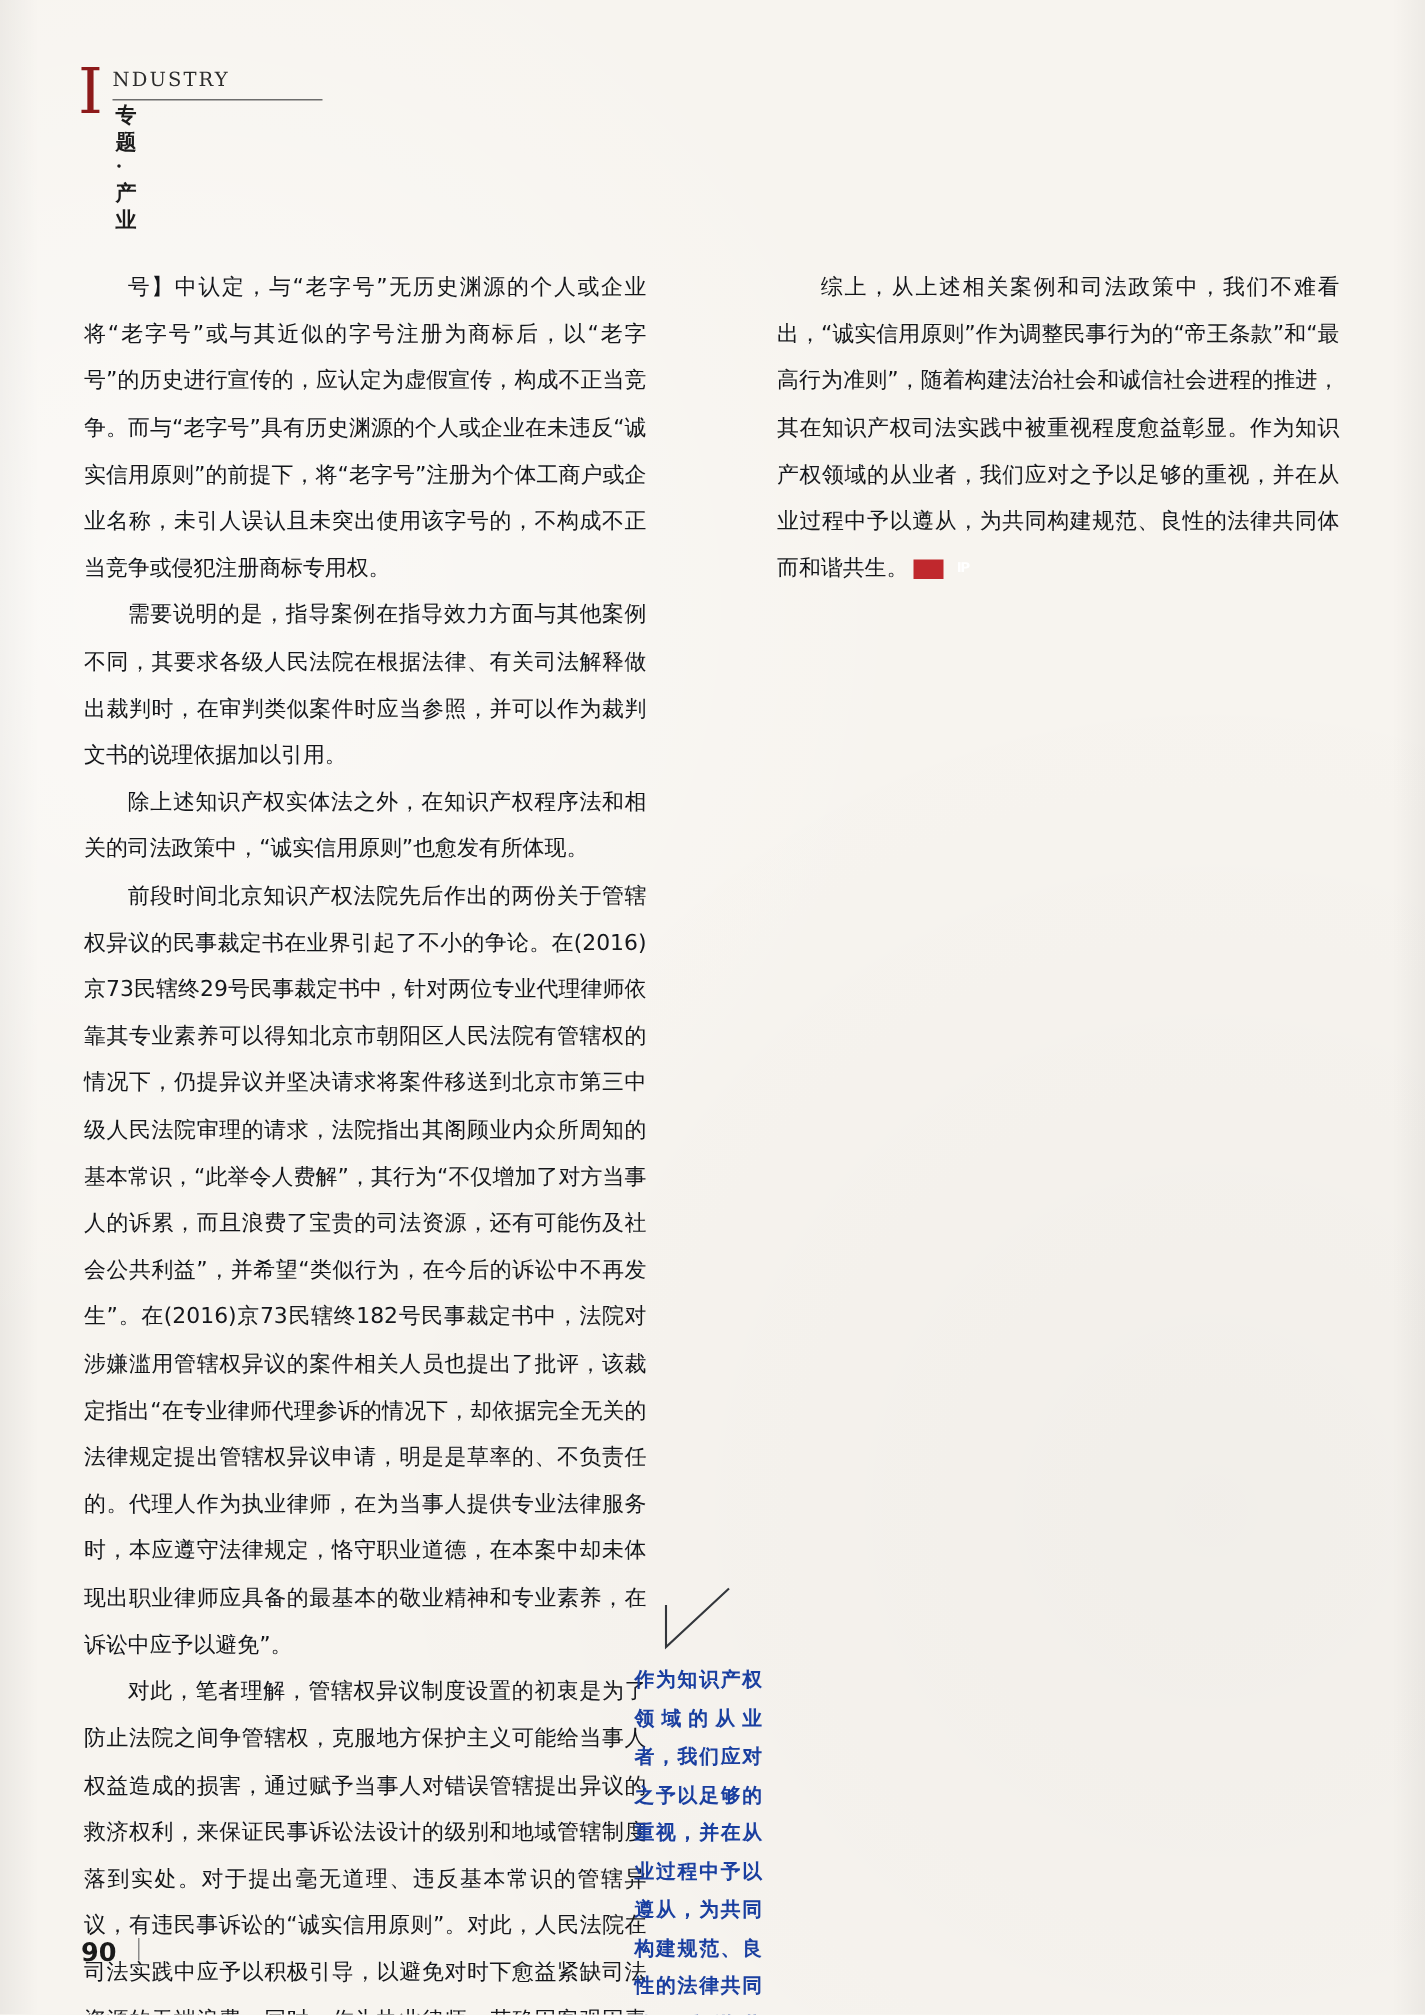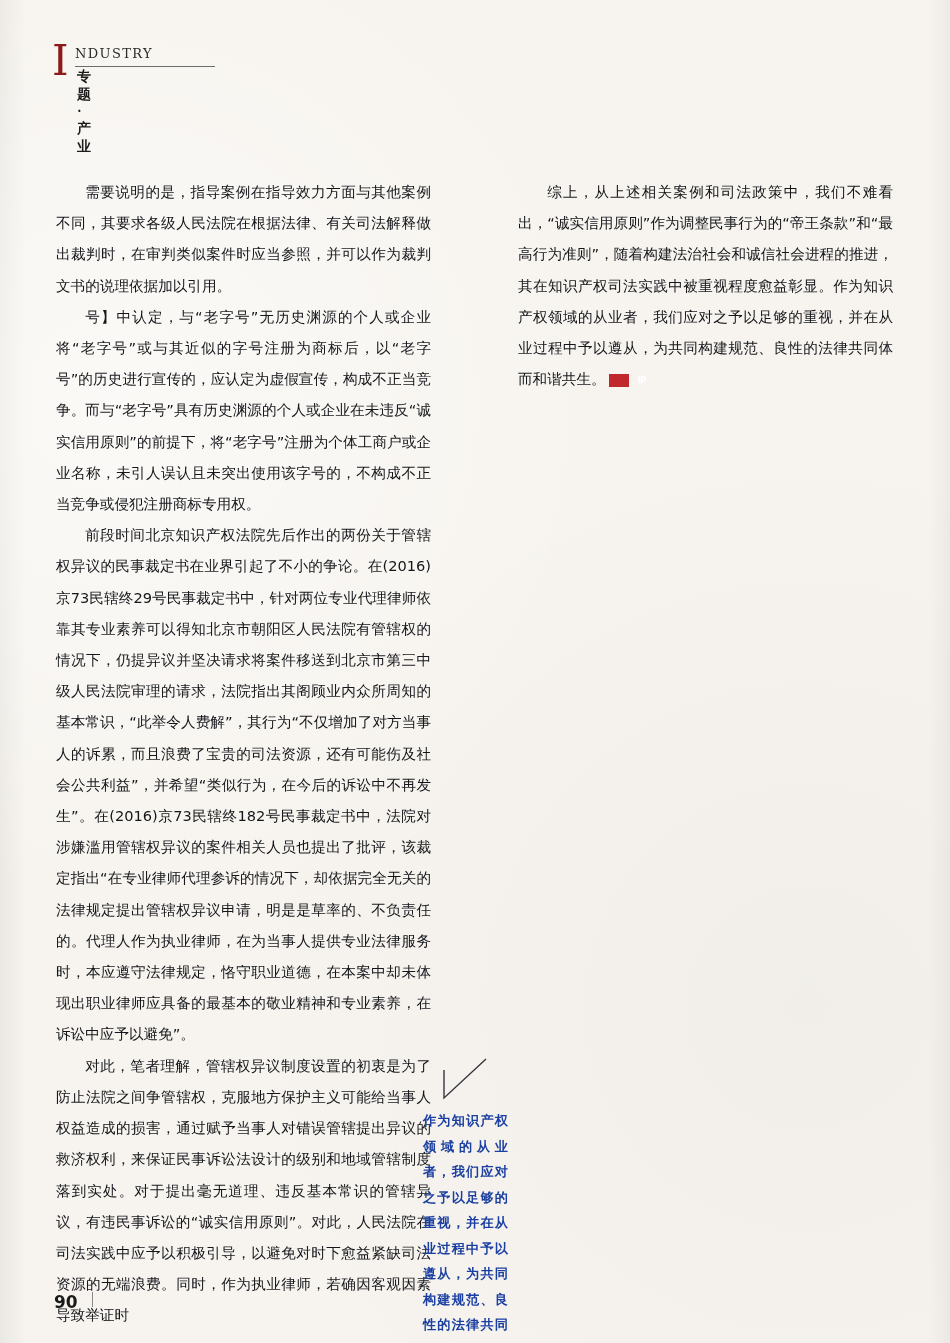--- a/index.html
+++ b/index.html
@@ -167,22 +167,23 @@
   <div class="grain"></div>
 
   <div class="header">
     <div class="header-letter">I</div>
     <div class="header-word">NDUSTRY</div>
     <div class="header-rule"></div>
     <div class="header-cn">专题 · 产业</div>
   </div>
 
   <div class="col col-left">
+    <p>号】中认定，与“老字号”无历史渊源的个人或企业将“老字号”或与其近似的字号注册为商标后，以“老字号”的历史进行宣传的，应认定为虚假宣传，构成不正当竞争。而与“老字号”具有历史渊源的个人或企业在未违反“诚实信用原则”的前提下，将“老字号”注册为个体工商户或企业名称，未引人误认且未突出使用该字号的，不构成不正当竞争或侵犯注册商标专用权。</p>
     <p>需要说明的是，指导案例在指导效力方面与其他案例不同，其要求各级人民法院在根据法律、有关司法解释做出裁判时，在审判类似案件时应当参照，并可以作为裁判文书的说理依据加以引用。</p>
-    <p>号】中认定，与“老字号”无历史渊源的个人或企业将“老字号”或与其近似的字号注册为商标后，以“老字号”的历史进行宣传的，应认定为虚假宣传，构成不正当竞争。而与“老字号”具有历史渊源的个人或企业在未违反“诚实信用原则”的前提下，将“老字号”注册为个体工商户或企业名称，未引人误认且未突出使用该字号的，不构成不正当竞争或侵犯注册商标专用权。</p>
+    <p>除上述知识产权实体法之外，在知识产权程序法和相关的司法政策中，“诚实信用原则”也愈发有所体现。</p>
     <p>前段时间北京知识产权法院先后作出的两份关于管辖权异议的民事裁定书在业界引起了不小的争论。在(2016)京73民辖终29号民事裁定书中，针对两位专业代理律师依靠其专业素养可以得知北京市朝阳区人民法院有管辖权的情况下，仍提异议并坚决请求将案件移送到北京市第三中级人民法院审理的请求，法院指出其阁顾业内众所周知的基本常识，“此举令人费解”，其行为“不仅增加了对方当事人的诉累，而且浪费了宝贵的司法资源，还有可能伤及社会公共利益”，并希望“类似行为，在今后的诉讼中不再发生”。在(2016)京73民辖终182号民事裁定书中，法院对涉嫌滥用管辖权异议的案件相关人员也提出了批评，该裁定指出“在专业律师代理参诉的情况下，却依据完全无关的法律规定提出管辖权异议申请，明是是草率的、不负责任的。代理人作为执业律师，在为当事人提供专业法律服务时，本应遵守法律规定，恪守职业道德，在本案中却未体现出职业律师应具备的最基本的敬业精神和专业素养，在诉讼中应予以避免”。</p>
     <p>对此，笔者理解，管辖权异议制度设置的初衷是为了防止法院之间争管辖权，克服地方保护主义可能给当事人权益造成的损害，通过赋予当事人对错误管辖提出异议的救济权利，来保证民事诉讼法设计的级别和地域管辖制度落到实处。对于提出毫无道理、违反基本常识的管辖异议，有违民事诉讼的“诚实信用原则”。对此，人民法院在司法实践中应予以积极引导，以避免对时下愈益紧缺司法资源的无端浪费。同时，作为执业律师，若确因客观因素导致举证时</p>
   </div>
 
   <div class="col col-right">
     <p><span>综上，从上述相关案例和司法政策中，我们不难看出，“诚实信用原则”作为调整民事行为的“帝王条款”和“最高行为准则”，随着构建法治社会和诚信社会进程的推进，其在知识产权司法实践中被重视程度愈益彰显。作为知识产权领域的从业者，我们应对之予以足够的重视，并在从业过程中予以遵从，为共同构建规范、良性的法律共同体而和谐共生。</span><span class="endmark">IP</span></p>
   </div>
 
   <div class="pq-mark">
     <svg width="46" height="44" viewBox="0 0 46 44">

